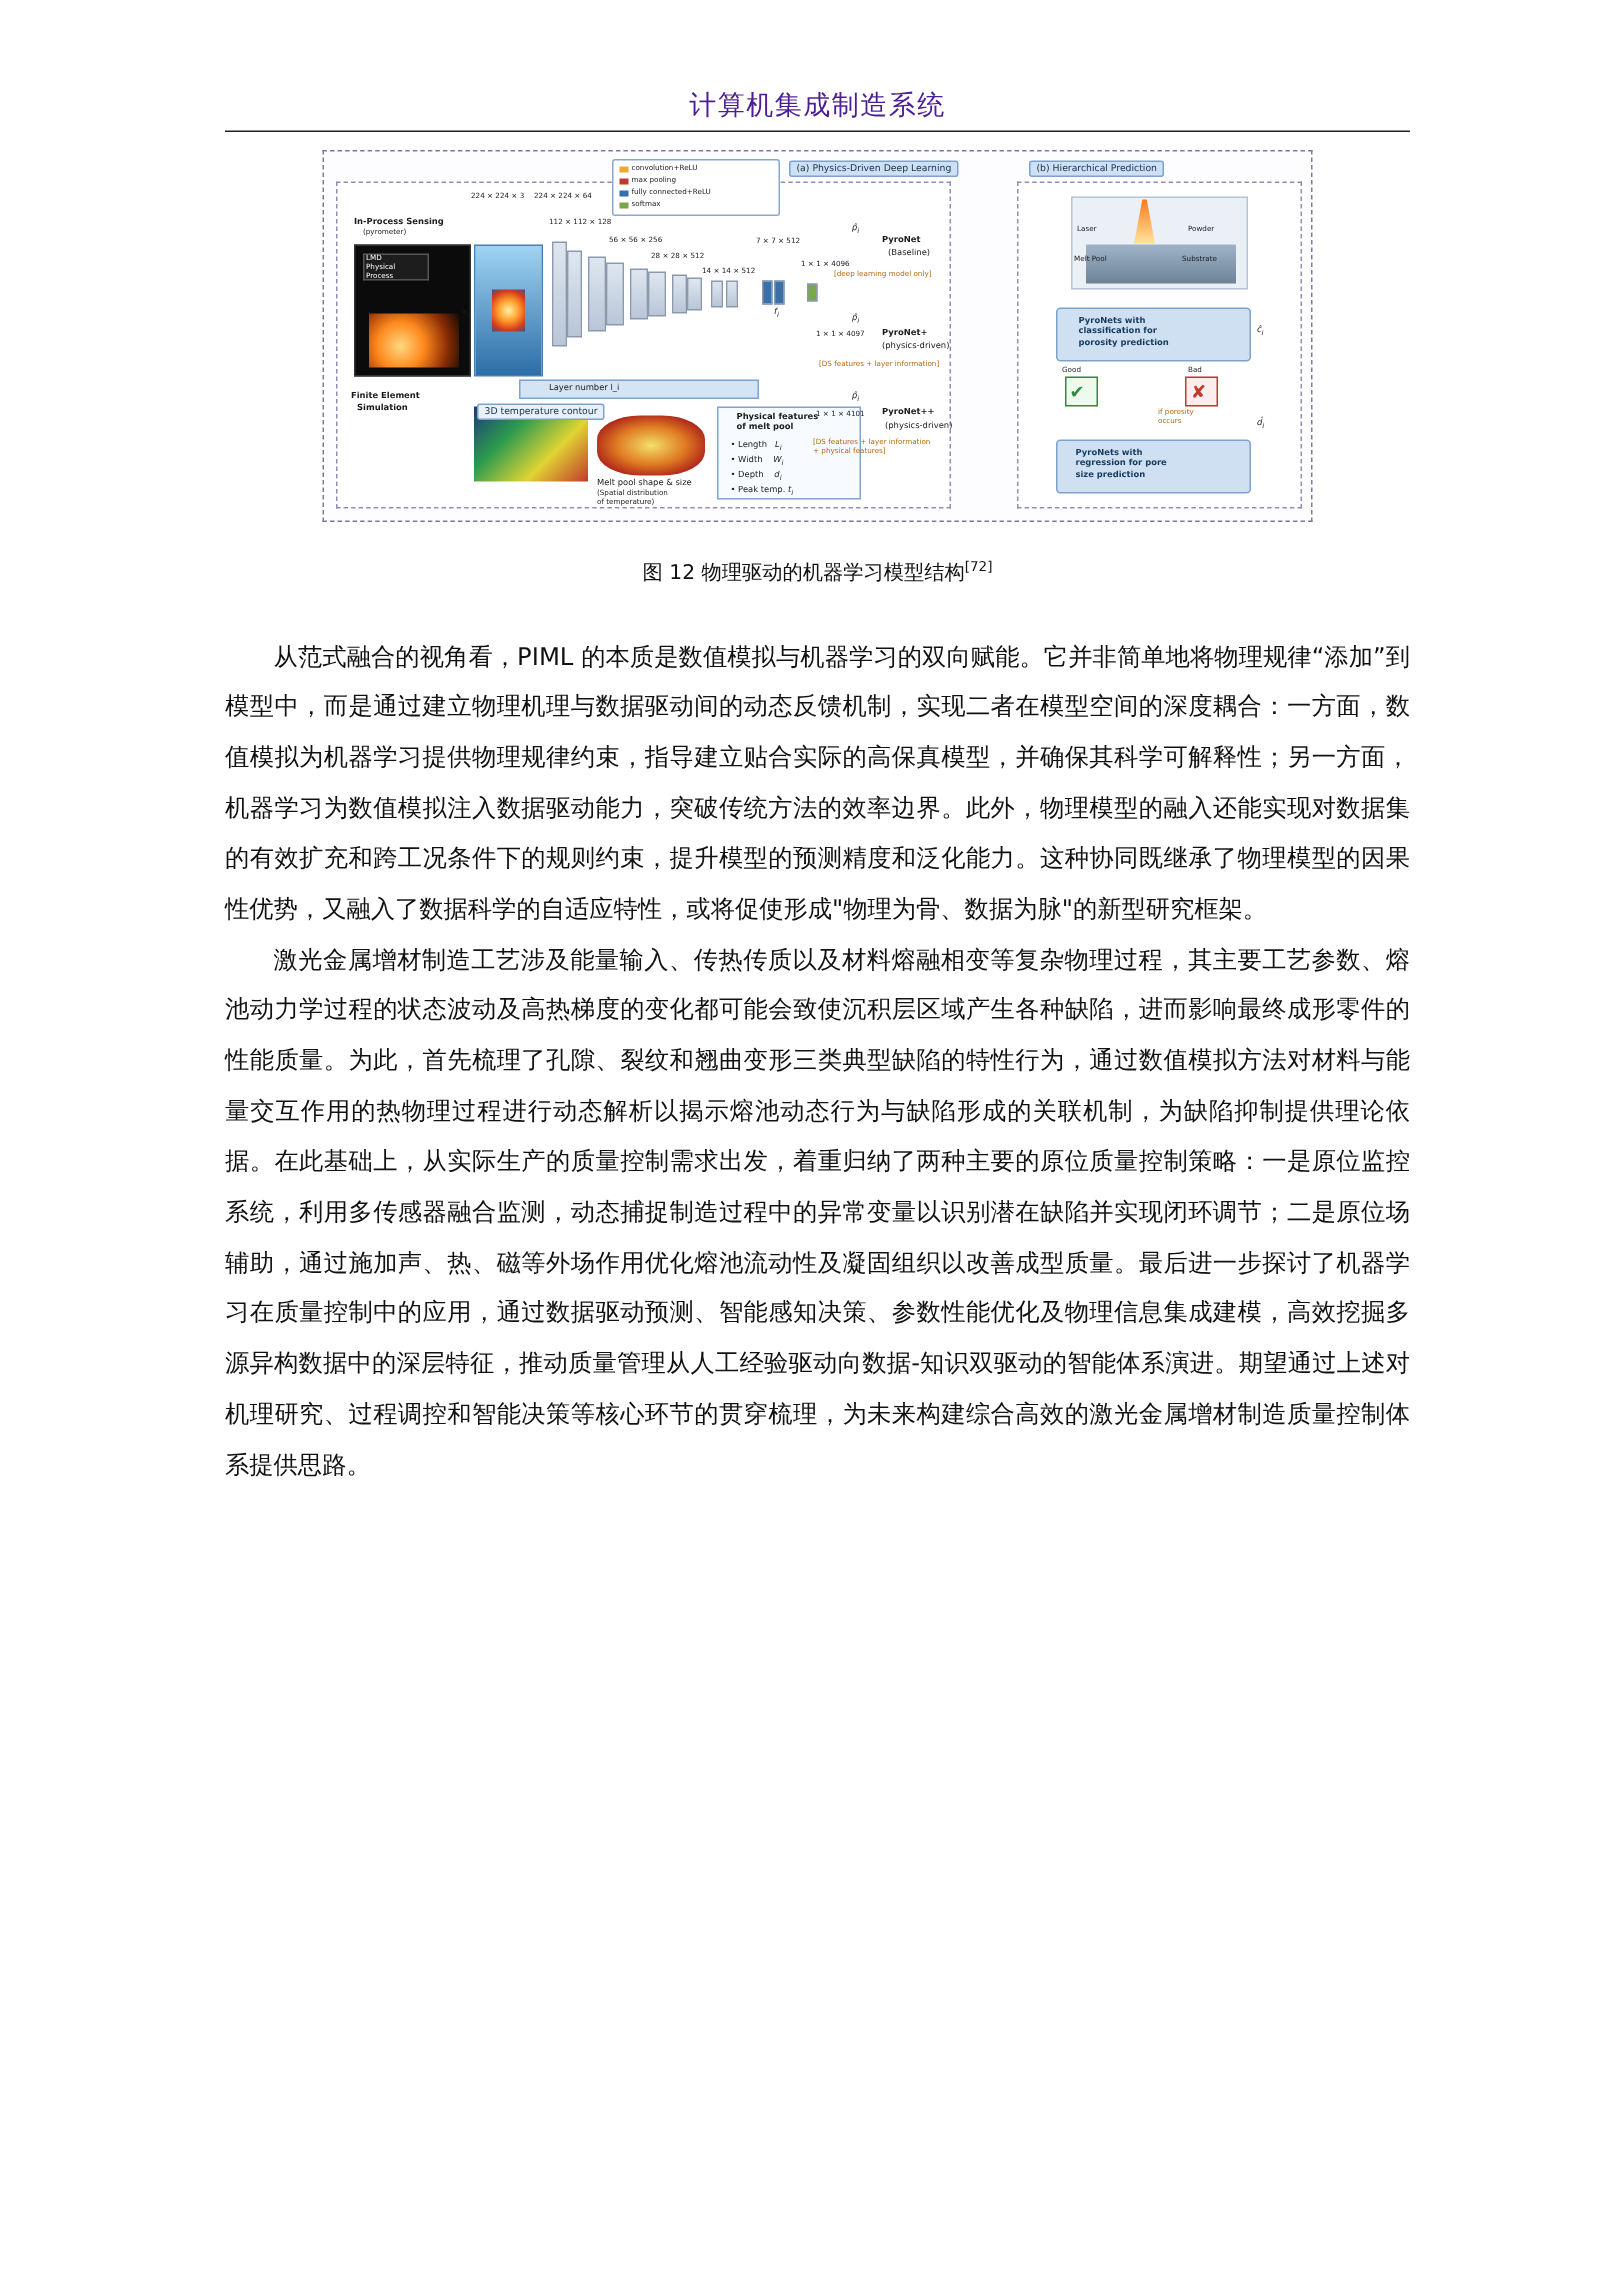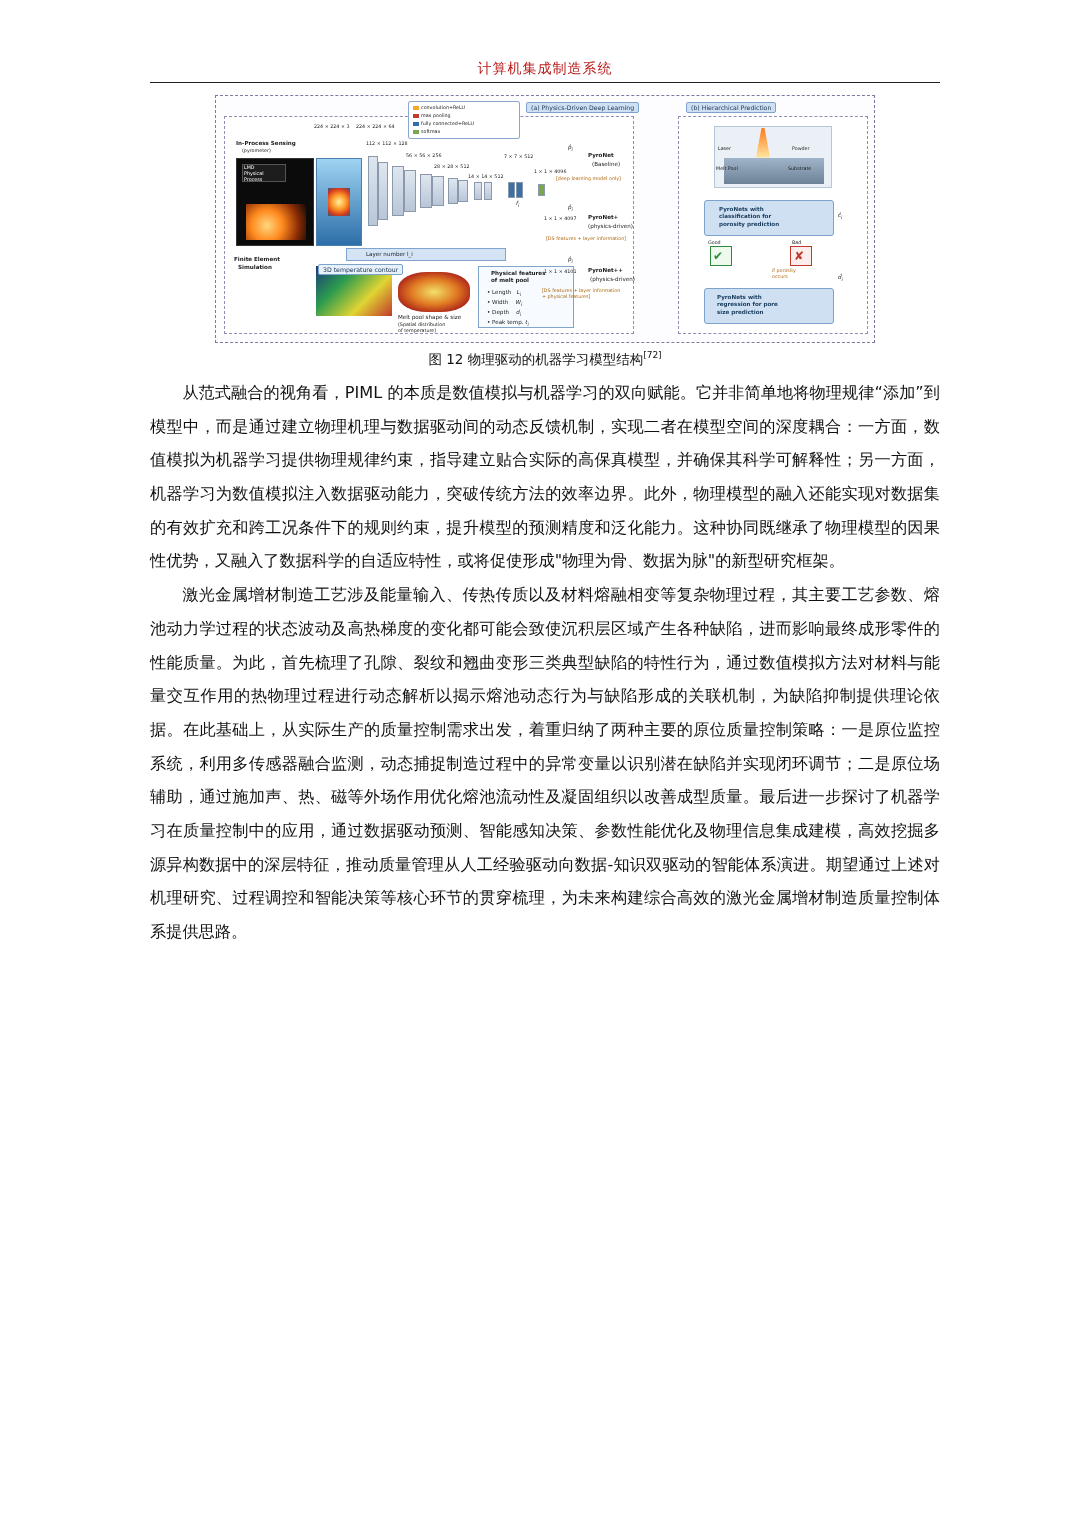--- a/index.html
+++ b/index.html
@@ -23,23 +23,23 @@
     top: 60px;
     width: 790px;
   }
   
   .journal-header {
     text-align: center;
     line-height: 1.25;
   }
   .journal-cn {
     font-family: "DejaVu Sans", "Liberation Sans", sans-serif;
-    font-size: 14px;
+    font-size: 18px;
     letter-spacing: 1px;
-    color: #b91c1c;
+    color: #4c1d95;
   }
   .journal-en {
     font-family: "Liberation Serif", serif;
     font-size: 16px;
     color: #111;
     margin-top: 2px;
   }
   .header-rule {
     border-bottom: 1.3px solid #222;
     margin-top: 4px;
@@ -96,39 +96,39 @@
     border: 1px solid #8aa8cf;
     background: #fff;
     border-radius: 2px;
   }
   .cnn-col {
     position: absolute;
     background: linear-gradient(180deg,#dfe6ef,#b9c6d8);
     border: 1px solid #8b99ad;
   }
   .figure-caption {
-    margin-top: 7px;
+    margin-top: 25px;
     font-family: "DejaVu Sans", "Liberation Sans", sans-serif;
     font-size: 13.5px;
     color: #111;
     text-align: center;
   }
   .figure-caption sup { font-size: 9px; }
   
   p.body {
     font-family: "DejaVu Sans", "Liberation Sans", sans-serif;
     font-size: 16.2px;
     line-height: 2.08;
     text-align: justify;
     text-justify: inter-ideograph;
     margin: 0;
     text-indent: 2em;
     color: #111;
   }
-  p.first-para { margin-top: 8px; }
+  p.first-para { margin-top: 30px; }
   h2.section {
     font-family: "DejaVu Sans", "Liberation Sans", sans-serif;
     font-size: 18px;
     font-weight: bold;
     margin: 16px 0 6px 0;
     color: #000;
   }
   h2.section .num { margin-right: 18px; }
   p.sub-item {
     font-family: "DejaVu Sans", "Liberation Sans", sans-serif;

